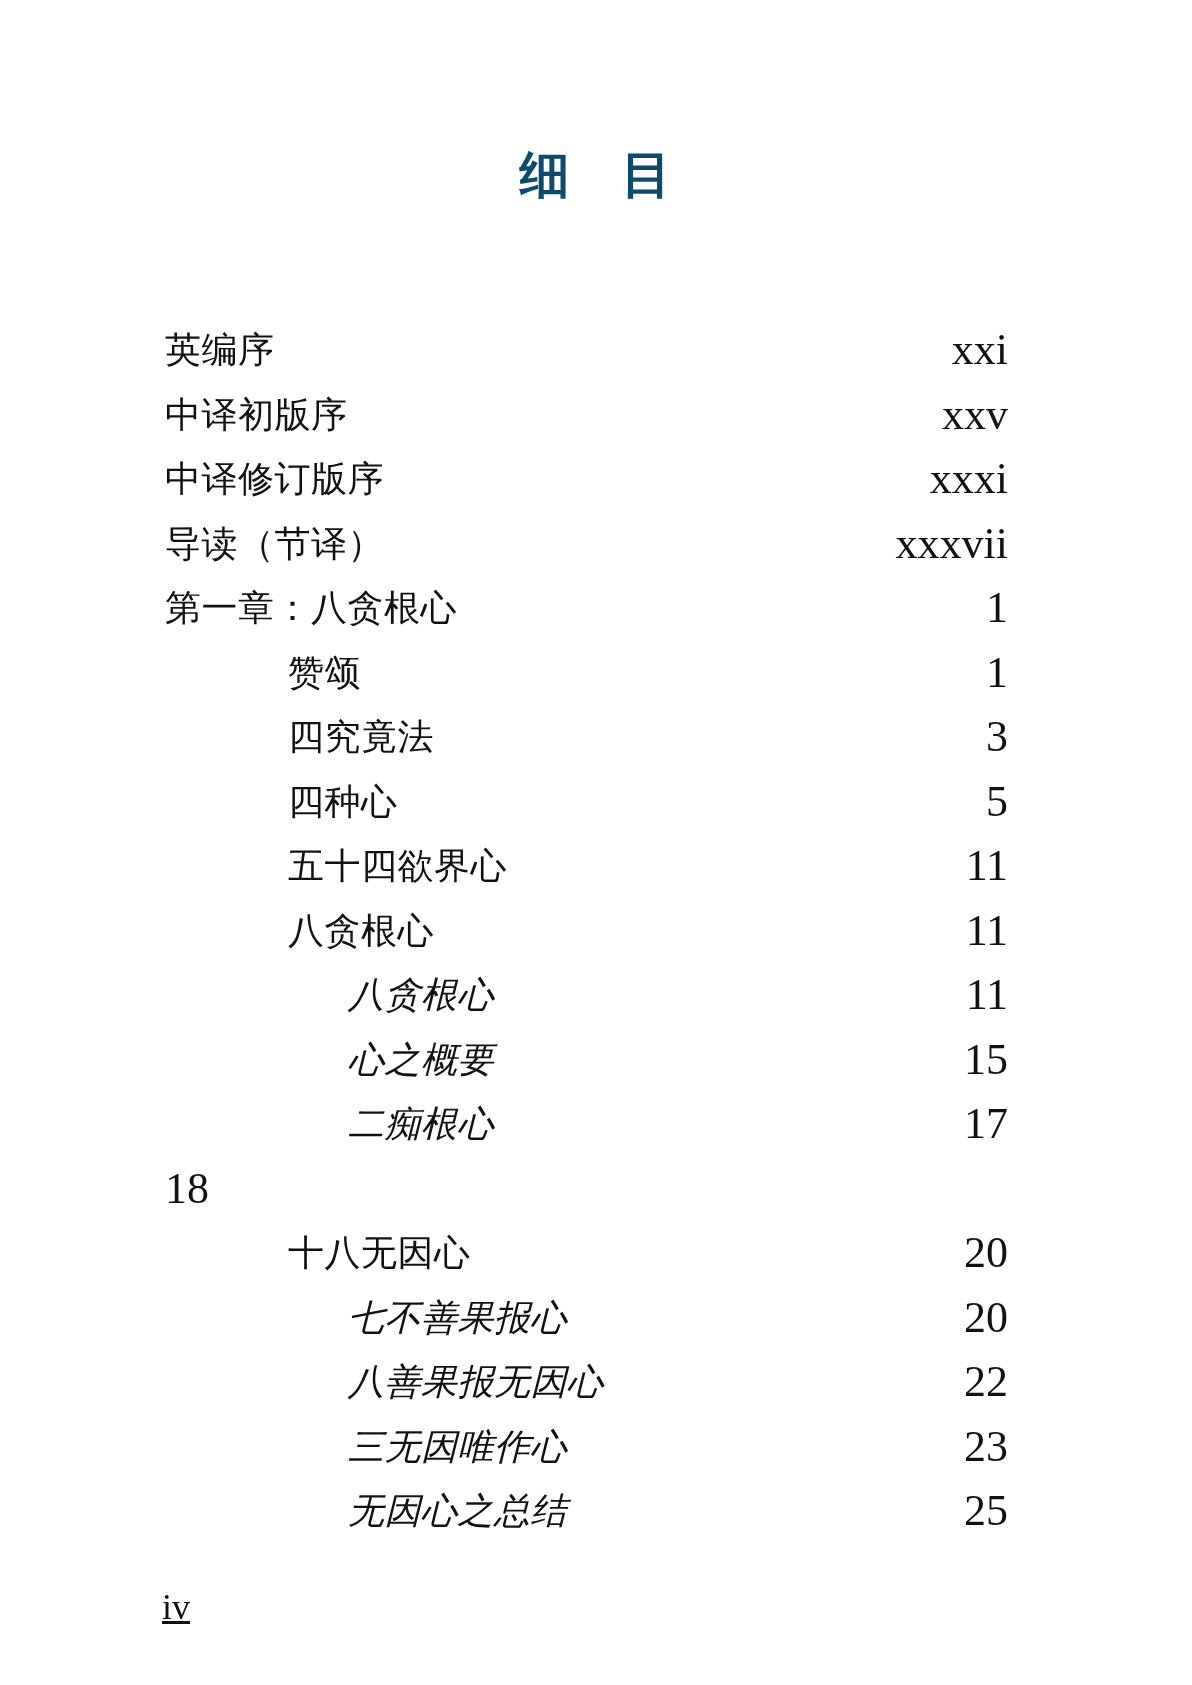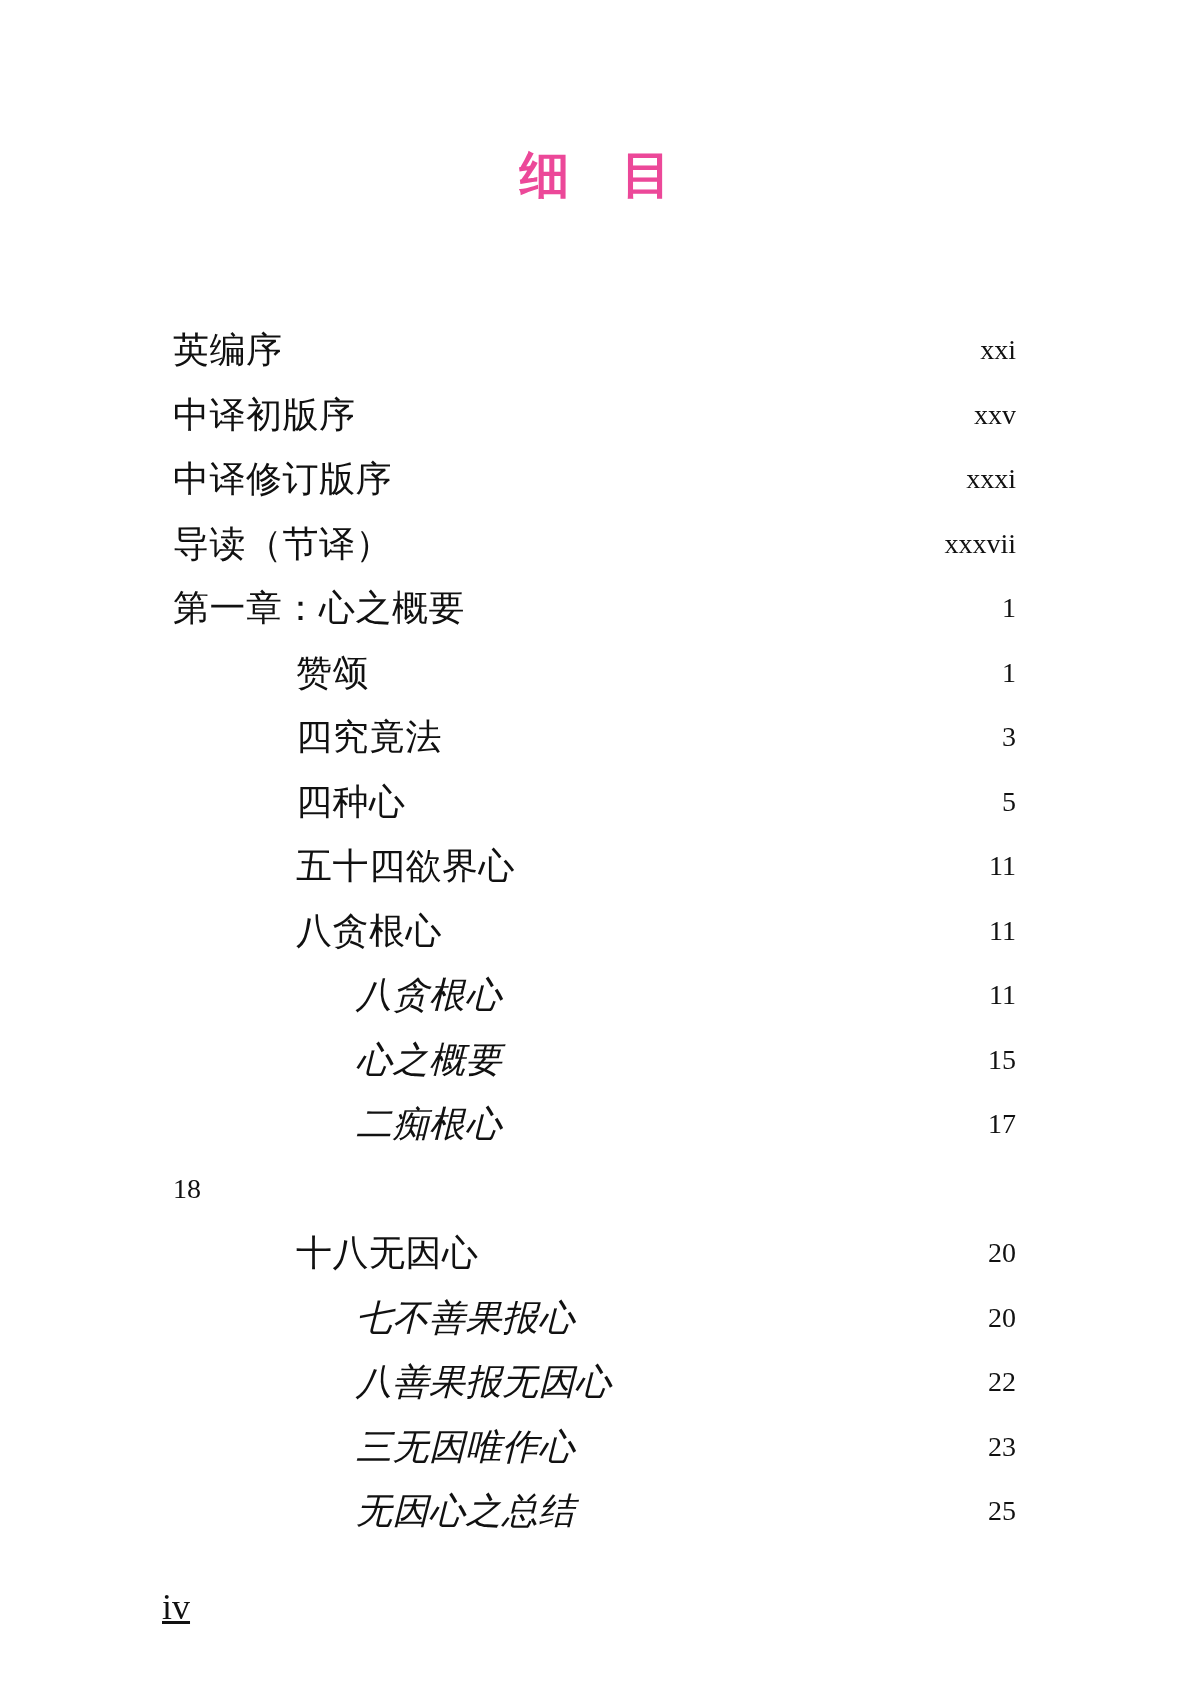--- a/index.html
+++ b/index.html
@@ -20,46 +20,45 @@
     position: absolute;
     top: 148px;
     left: 0;
     width: 100%;
     text-align: center;
     font-family: "DejaVu Sans", sans-serif;
     font-weight: bold;
     font-size: 50px;
     line-height: 1.1;
     letter-spacing: 1px;
-    color: #ec4899;
+    color: #0c4a6e;
   }
   .toc {
     position: absolute;
     top: 318px;
     left: 165px;
     width: 843px;
-    margin-left: 8px;
   }
   .row {
     display: flex;
     align-items: center;
     height: 64.5px;
     font-size: 36px;
     line-height: 1;
     white-space: nowrap;
   }
   .row .label {
     flex: 1 1 auto;
     letter-spacing: 0.5px;
   }
   .row.lvl-1 .label { padding-left: 123px; }
   .row.lvl-2 .label { padding-left: 183px; font-style: italic; }
   .row .pagenum {
     flex: 0 0 auto;
-    font-size: 28px;
+    font-size: 44px;
     text-align: center;
     font-family: "Liberation Serif", serif;
   }
   .folio {
     position: absolute;
     left: 162px;
     top: 1586px;
     font-size: 36px;
     font-family: "Liberation Serif", serif;
     text-decoration: underline;
@@ -87,21 +86,21 @@
     <span class="label">中译修订版序</span>
     <span class="pagenum">xxxi</span>
   </div>
 
   <div class="row lvl-0">
     <span class="label">导读（节译）</span>
     <span class="pagenum">xxxvii</span>
   </div>
 
   <div class="row lvl-0">
-    <span class="label">第一章：心之概要</span>
+    <span class="label">第一章：八贪根心</span>
     <span class="pagenum">1</span>
   </div>
 
   <div class="row lvl-1">
     <span class="label">赞颂</span>
     <span class="pagenum">1</span>
   </div>
 
   <div class="row lvl-1">
     <span class="label">四究竟法</span>

